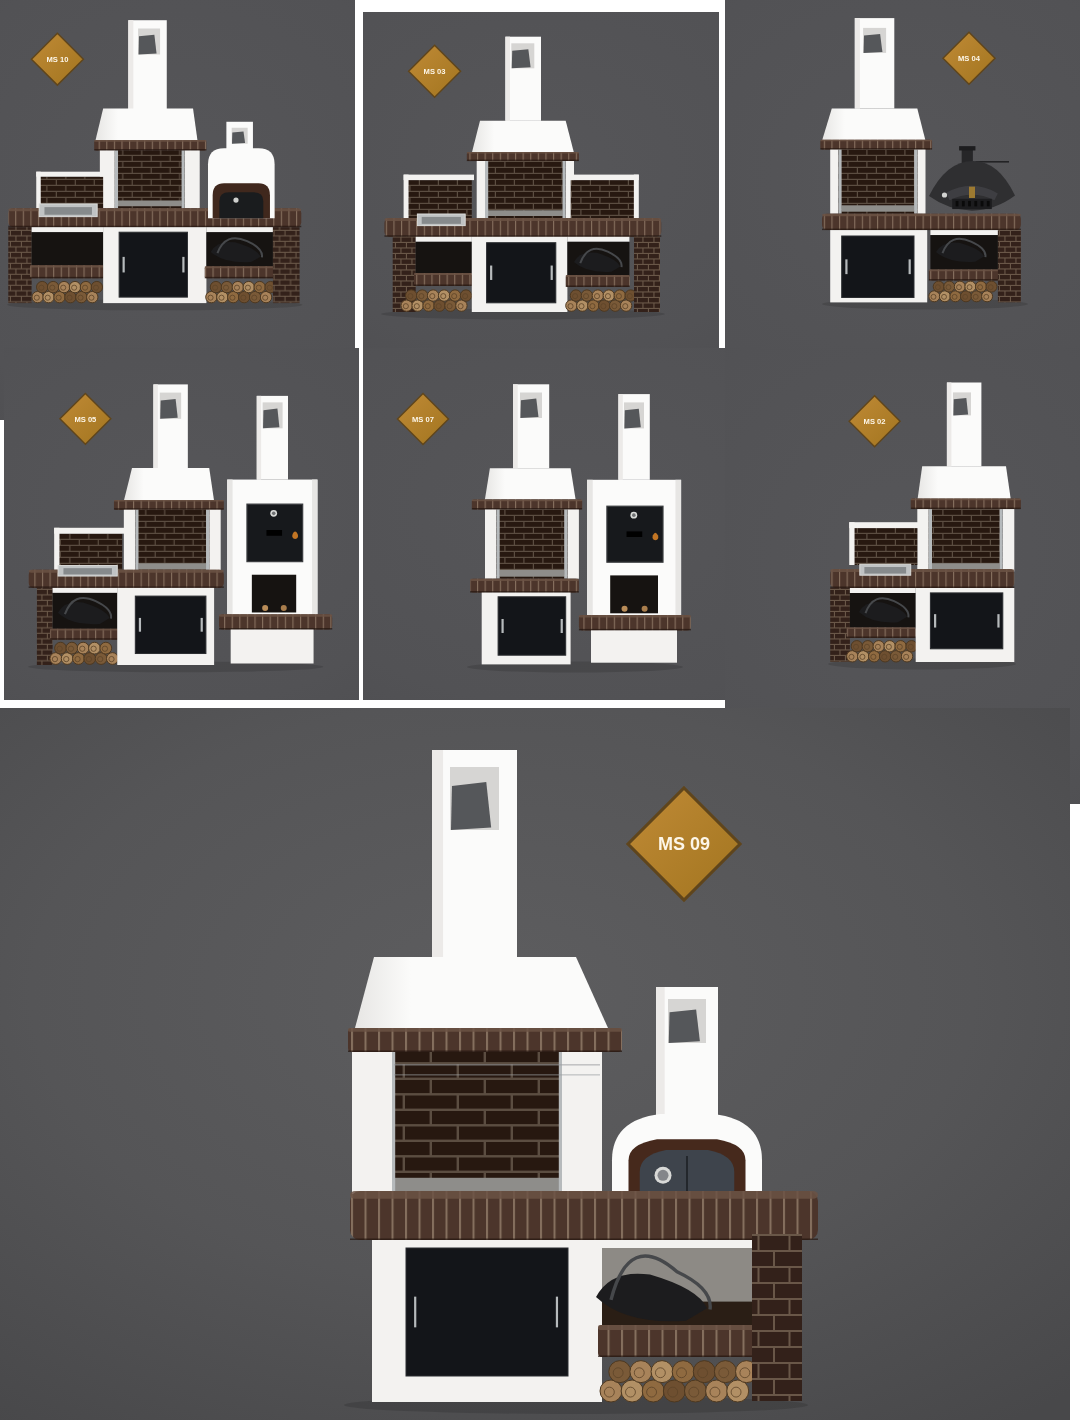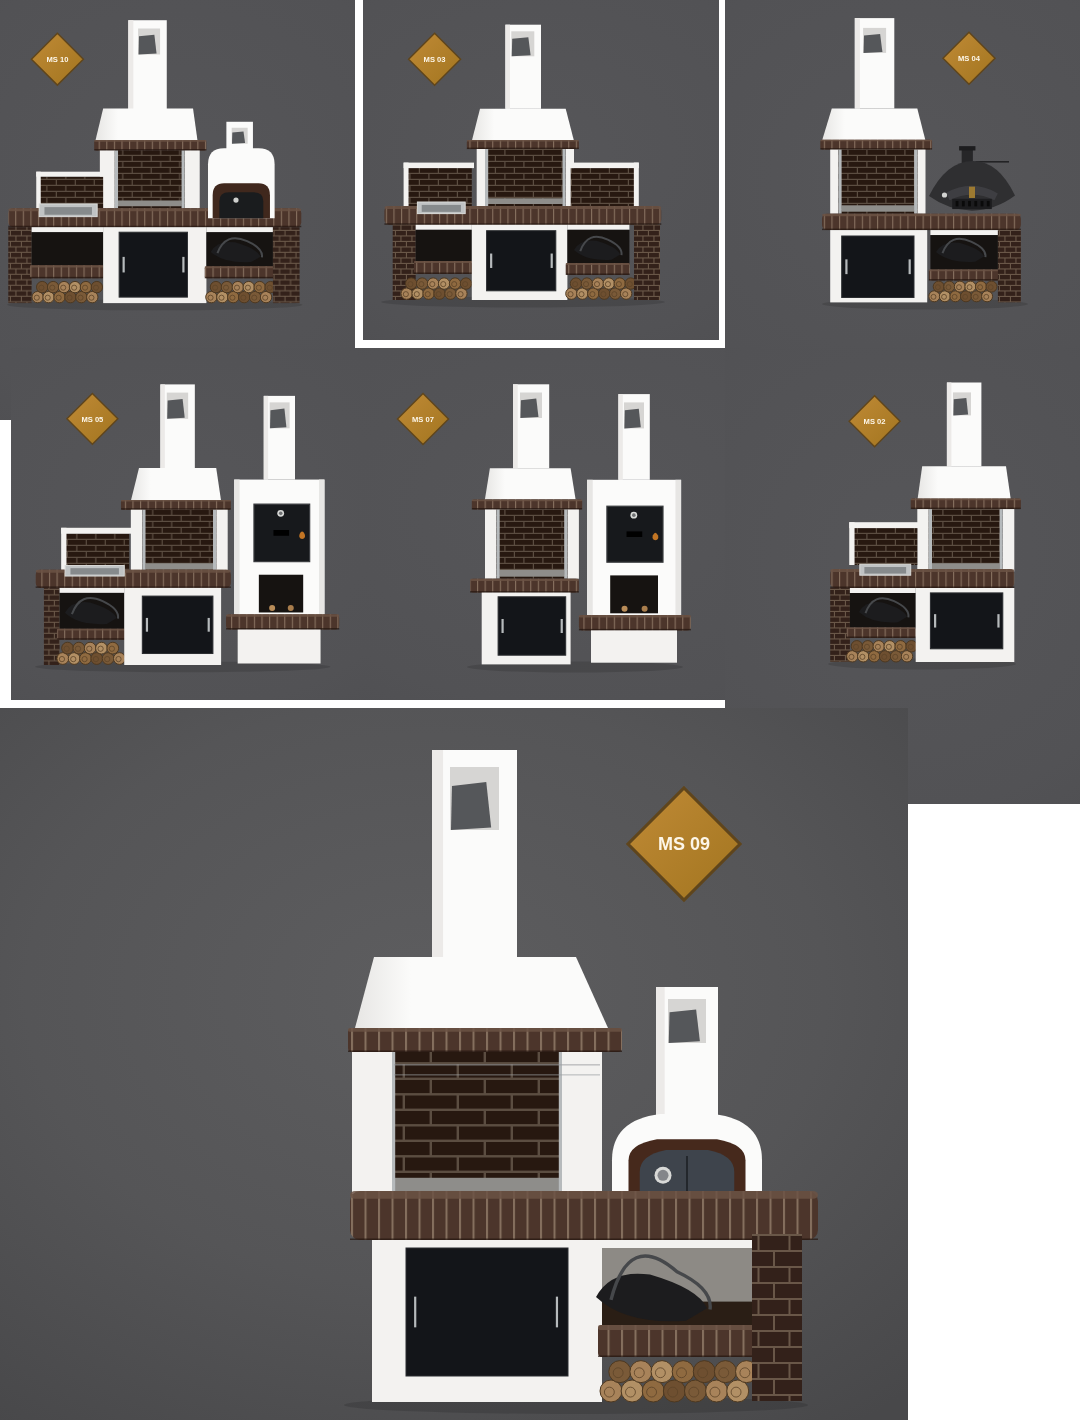--- a/index.html
+++ b/index.html
@@ -193,21 +193,21 @@
         </g>
         <g>
           <path d="M 208.3 218.3 L 208.3 164.3 Q 208.3 148.3 224.3 148.3 L 259 148.3 Q 275 148.3 275 164.3 L 275 218.3 Z" fill="#fbfbfa"></path>
           <path d="M 212.969 218.3 L 212.969 195.3 Q 212.969 183.3 224.441 183.3 L 258.859 183.3 Q 270.331 183.3 270.331 195.3 L 270.331 218.3 Z" fill="#40281d"></path>
           <path d="M 219.639 218.3 L 219.639 201.4 Q 219.639 192.4 229.324 192.4 L 253.976 192.4 Q 263.661 192.4 263.661 201.4 L 263.661 218.3 Z" fill="#1a1c1e"></path>
           <circle cx="236.314" cy="200.1" r="2.6" fill="#cfd0ce"></circle>
         </g>
       </svg>
 </div>
 
-<div class="cell small" style="left:363px;top:0px;width:356px;height:340px">
+<div class="cell small" style="left:363px;top:12px;width:356px;height:340px">
 <svg width="356" height="340" viewBox="0 0 356 340">
         <defs>
 <pattern id="bfb" width="19" height="12.0" patternUnits="userSpaceOnUse">
 <rect width="19" height="12.0" fill="#5b4d41"></rect>
 <rect x="0" y="0" width="17.8" height="4.8" fill="#271810"></rect>
 <rect x="-9.5" y="6.0" width="17.8" height="4.8" fill="#271810"></rect>
 <rect x="9.5" y="6.0" width="17.8" height="4.8" fill="#271810"></rect>
 </pattern>
 <pattern id="bpl" width="11" height="11.0" patternUnits="userSpaceOnUse">
 <rect width="11" height="11.0" fill="#695748"></rect>
@@ -514,21 +514,21 @@
           <circle cx="255.94" cy="286.62" r="5.5" fill="none" stroke="#4d3820" stroke-width="1"></circle>
           <circle cx="255.115" cy="287.17" r="2.475" fill="none" stroke="#5d4428" stroke-width="0.8"></circle>
           <circle cx="266.5" cy="286.62" r="5.5" fill="#6e4f30"></circle>
           <circle cx="266.5" cy="286.62" r="5.5" fill="none" stroke="#4d3820" stroke-width="1"></circle>
           <circle cx="265.675" cy="287.17" r="2.475" fill="none" stroke="#5d4428" stroke-width="0.8"></circle>
         </g>
         <rect x="272.9" y="230.1" width="23" height="72.3" fill="url(#cpl)"></rect>
       </svg>
 </div>
 
-<div class="cell small" style="left:11px;top:348px;width:354.5px;height:352px">
+<div class="cell small" style="left:4px;top:348px;width:354.5px;height:352px">
 <svg width="354.5" height="352" viewBox="0 0 355 352">
         <defs>
 <pattern id="dfb" width="19" height="12.0" patternUnits="userSpaceOnUse">
 <rect width="19" height="12.0" fill="#5b4d41"></rect>
 <rect x="0" y="0" width="17.8" height="4.8" fill="#271810"></rect>
 <rect x="-9.5" y="6.0" width="17.8" height="4.8" fill="#271810"></rect>
 <rect x="9.5" y="6.0" width="17.8" height="4.8" fill="#271810"></rect>
 </pattern>
 <pattern id="dpl" width="11" height="11.0" patternUnits="userSpaceOnUse">
 <rect width="11" height="11.0" fill="#695748"></rect>
@@ -902,21 +902,21 @@
         <rect x="190.7" y="240" width="98.6" height="74" fill="#f3f2f0"></rect>
         <g>
           <rect x="205.4" y="244.9" width="72.4" height="55.9" fill="#131519"></rect>
           <rect x="205.4" y="244.9" width="72.4" height="55.9" fill="none" stroke="#2b2d30" stroke-width="1"></rect>
           <rect x="209.02" y="266.142" width="2.2" height="13.416" fill="#b6babc"></rect>
           <rect x="272.37" y="266.142" width="2.2" height="13.416" fill="#b6babc"></rect>
         </g>
       </svg>
 </div>
 
-<div class="cell big" style="left:0px;top:708px;width:908px;height:712px">
+<div class="cell big" style="left:0px;top:708px;width:1070px;height:712px">
 <svg width="1080" height="712" viewBox="0 0 1080 712">
         <defs>
 <pattern id="gfb" width="54" height="31.0" patternUnits="userSpaceOnUse">
 <rect width="54" height="31.0" fill="#5b4d41"></rect>
 <rect x="0" y="0" width="51.6" height="13.1" fill="#271810"></rect>
 <rect x="-27.0" y="15.5" width="51.6" height="13.1" fill="#271810"></rect>
 <rect x="27.0" y="15.5" width="51.6" height="13.1" fill="#271810"></rect>
 </pattern>
 <pattern id="gpl" width="31" height="32" patternUnits="userSpaceOnUse">
 <rect width="31" height="32" fill="#695748"></rect>

